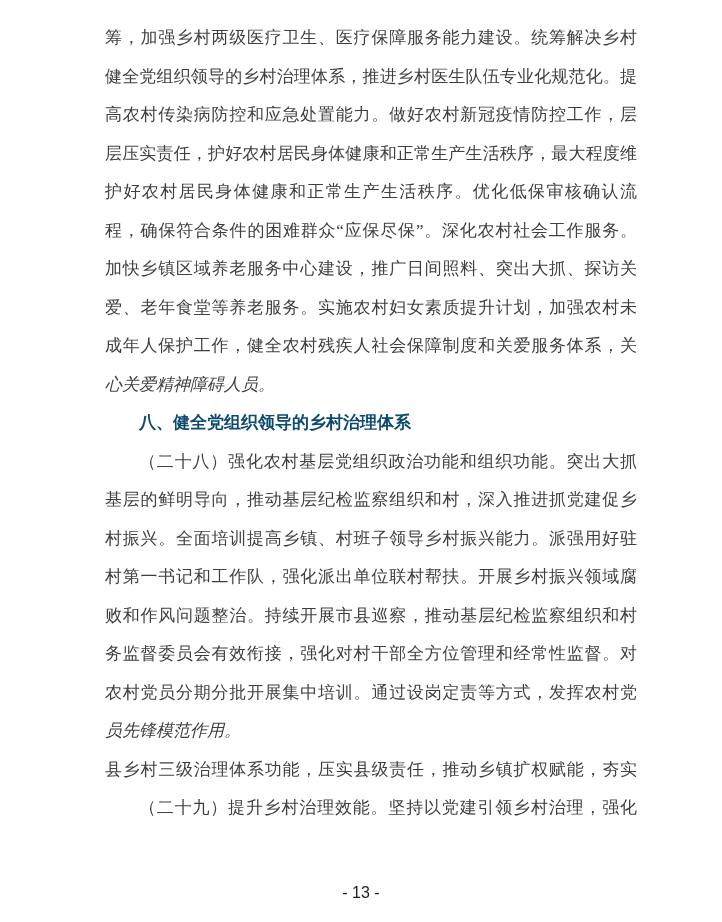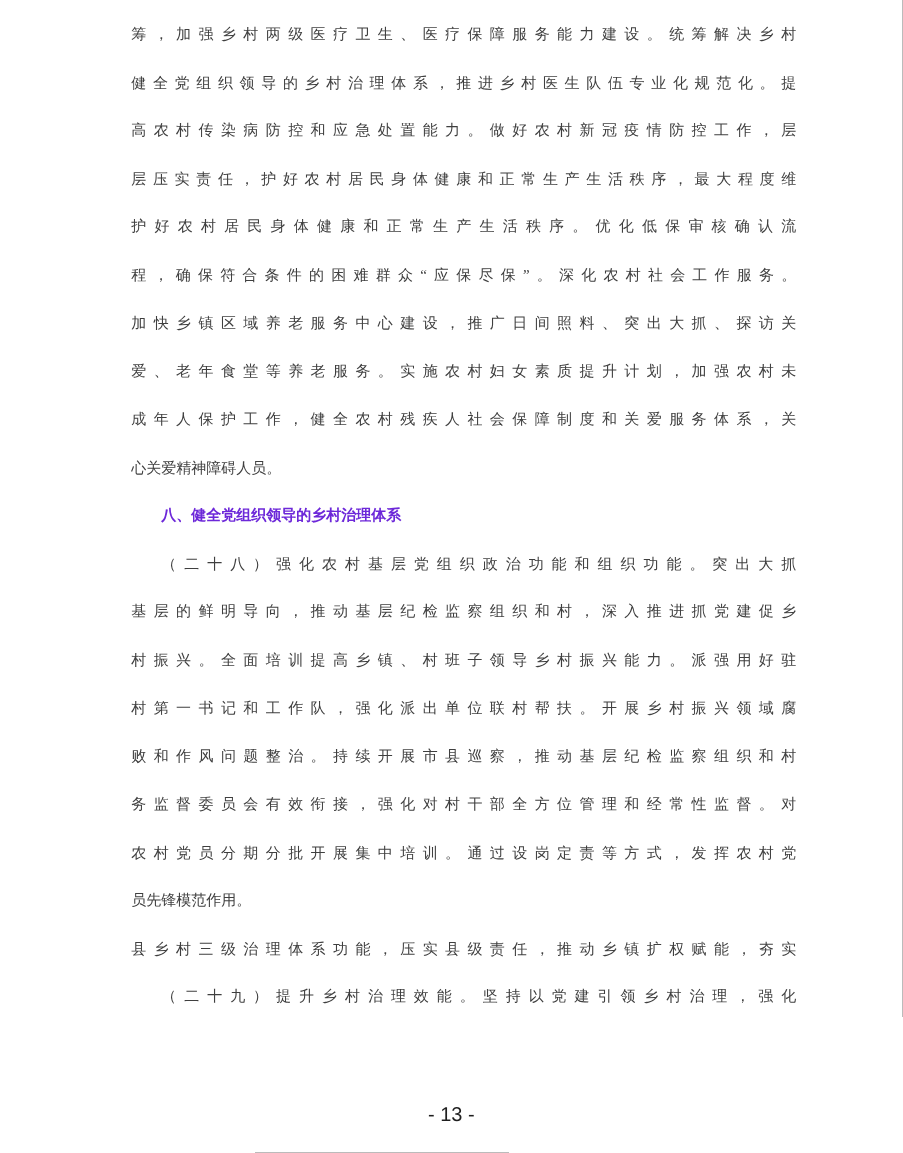--- a/index.html
+++ b/index.html
@@ -11,43 +11,44 @@
     position: relative;
     width: 722px;
     height: 922px;
     background: #ffffff;
     overflow: hidden;
     font-family: "Liberation Serif", "DejaVu Serif", serif;
   }
   .content {
     position: absolute;
     left: 105px;
-    top: 8px;
+    top: 19px;
     width: 532px;
-    font-size: 12px;
+    font-size: 17px;
     line-height: 38.5px;
     color: #3f3f3f;
     letter-spacing: 0;
   }
   .line {
     text-align: justify;
     text-align-last: justify;
     text-justify: inter-ideograph;
     white-space: normal;
   }
   .line.last {
     text-align: center;
     text-align-last: left;
+    font-style: italic;
   }
   .indent {
     text-indent: 2em;
   }
   .heading {
     font-weight: bold;
-    color: #6d28d9;
+    color: #0c4a6e;
     text-indent: 2em;
     text-align: left;
     text-align-last: left;
   }
   .footer {
     position: absolute;
     left: 0;
     right: 0;
     top: 884px;
     text-align: center;

